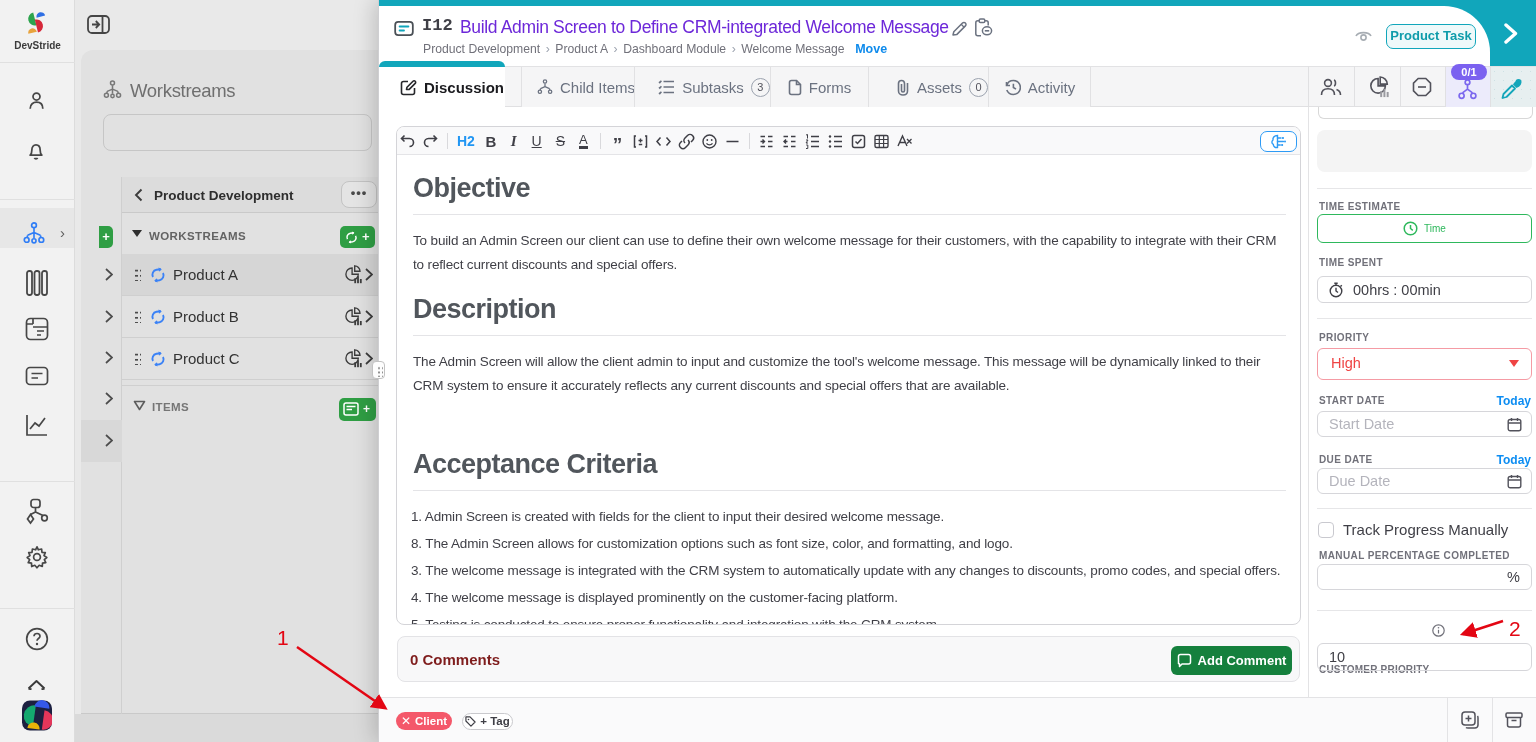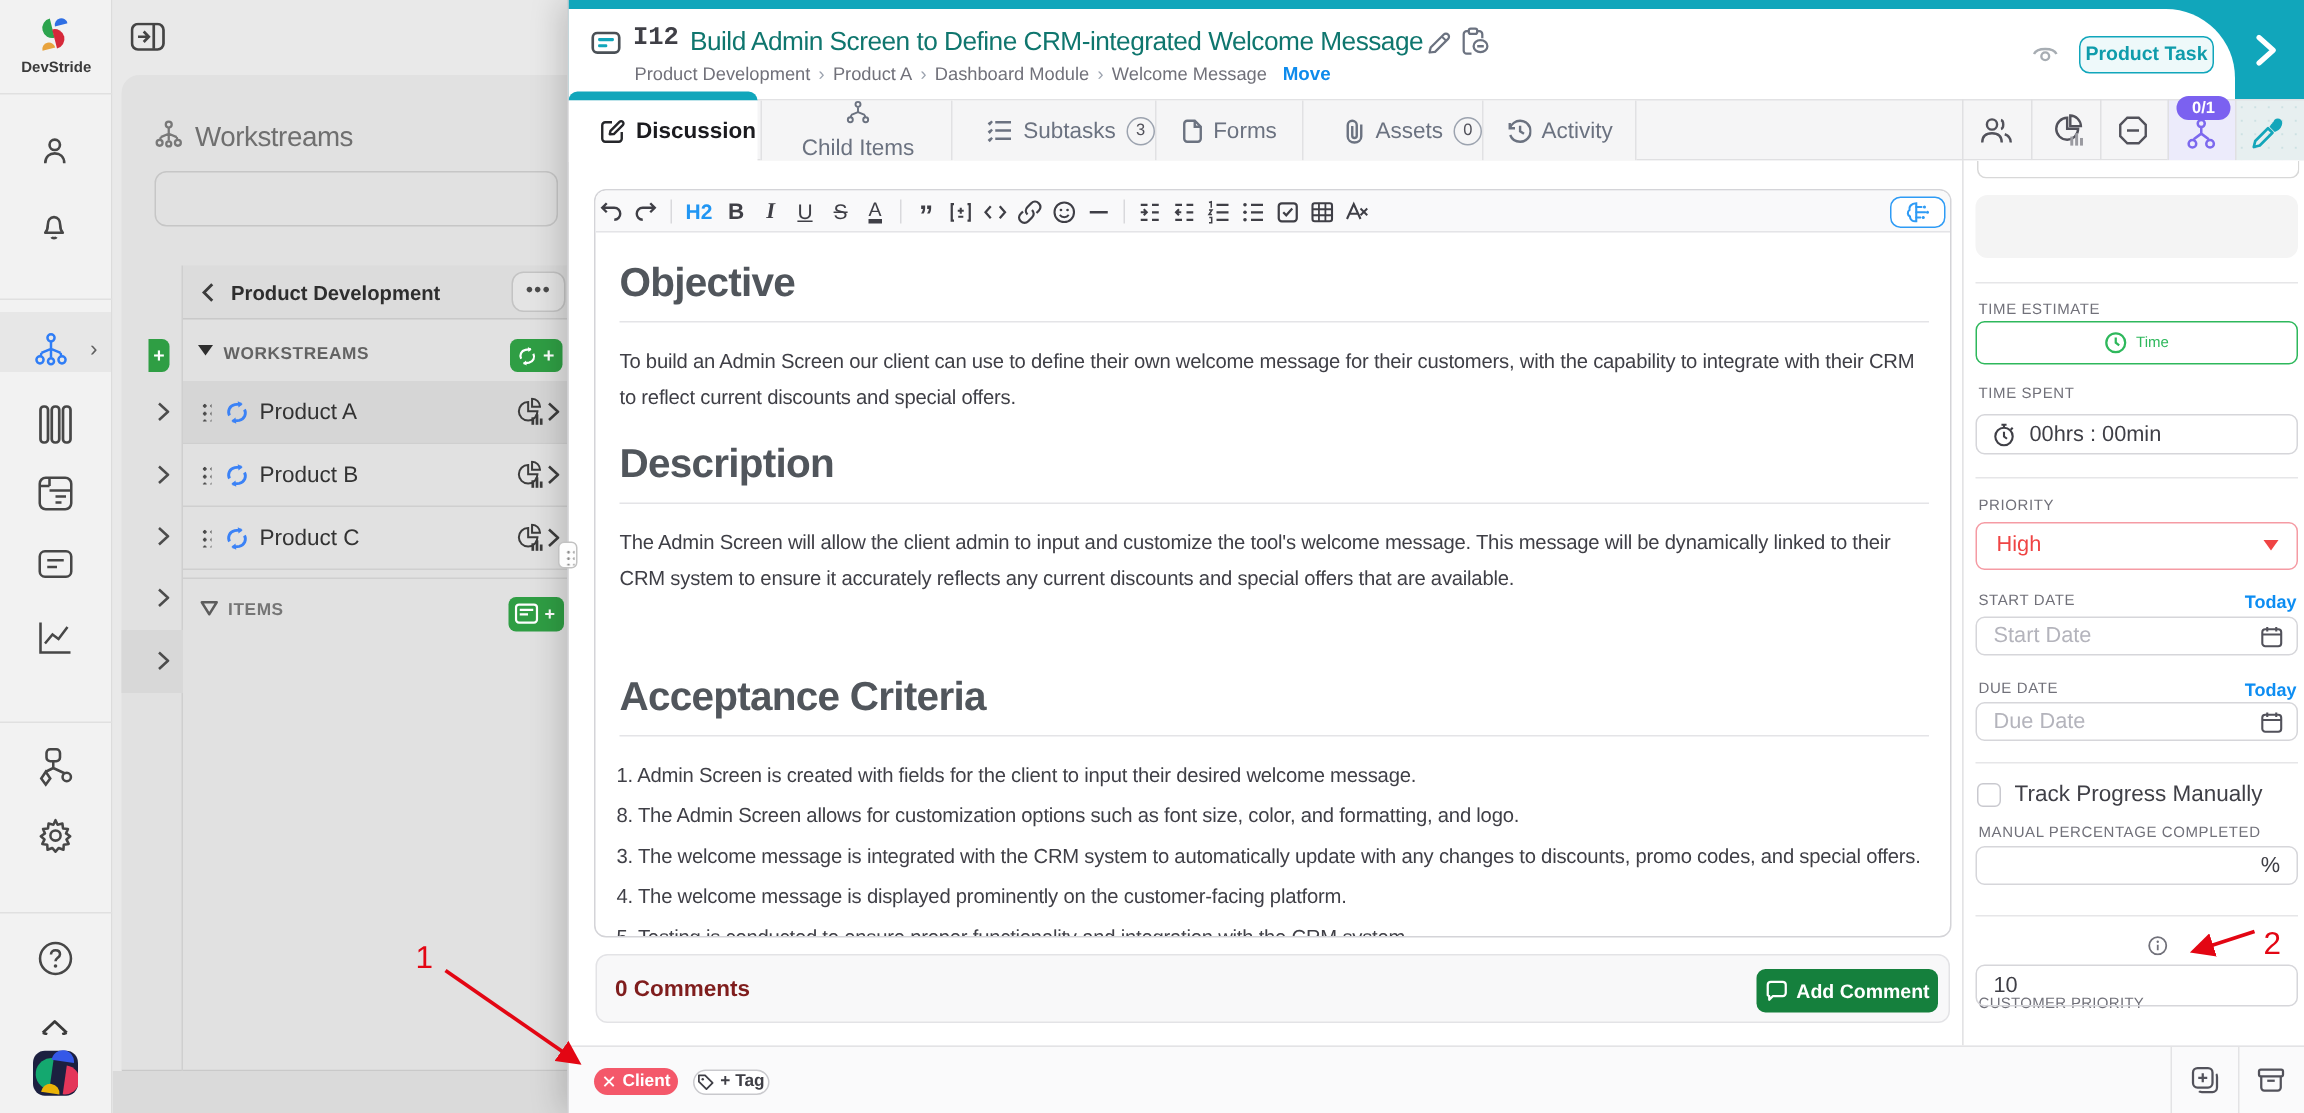--- a/index.html
+++ b/index.html
@@ -18,21 +18,21 @@
     display:flex; align-items:center; justify-content:center; gap:7px; font-size:15px; color:#6b7280; }
   .tab .badge { width:19px; height:19px; border:1px solid #9ca3af; border-radius:50%; font-size:11px;
     color:#52525b; display:flex; align-items:center; justify-content:center; }
   .h2 { left:0; font-size:27px; font-weight:bold; color:#51565c; letter-spacing:-0.5px; }
   .hr { left:0; width:873px; border-top:1px solid #e4e4e7; }
   .para { left:0; width:873px; font-size:13.5px; letter-spacing:-0.15px; line-height:23.5px; color:#3f3f46; white-space:nowrap; }
   .li { left:-2px; width:875px; font-size:13.5px; letter-spacing:-0.15px; line-height:23.5px; color:#3f3f46; white-space:nowrap; }
   .ti { width:17px; height:17px; margin:0 3px; flex:none; }
   .tsep { width:1px; height:16px; background:#d9d9dc; margin:0 5px; flex:none; }
   .sdiv { left:938px; width:215px; border-top:1px solid #e6e6e8; }
-  .slab { left:940px; font-size:10px; font-weight:normal; color:#71717a; letter-spacing:0.4px; }
+  .slab { left:940px; font-size:10px; font-weight:bold; color:#71717a; letter-spacing:0.4px; }
   .stoday { right:5px; font-size:12px; font-weight:bold; color:#0d8df2; }
 </style>
 </head>
 <body>
 
 <div class="abs" id="rail" style="left:0;top:0;width:75px;height:742px;background:#f2f2f2;border-right:1px solid #dcdcdc;">
   <div class="abs" style="left:0;top:62px;width:75px;border-top:1px solid #e0e0e0"></div>
   <div class="abs" style="left:0;top:199px;width:75px;border-top:1px solid #e0e0e0"></div>
   <div class="abs" style="left:0;top:481px;width:75px;border-top:1px solid #e0e0e0"></div>
   <div class="abs" style="left:0;top:608px;width:75px;border-top:1px solid #e0e0e0"></div>
@@ -254,21 +254,21 @@
   <div class="abs" style="left:0;top:0;width:1157px;height:66px;background:#11a6bb;"></div>
 
   <div class="abs" style="left:0;top:6px;width:1111px;height:60px;background:#ffffff;border-top-right-radius:46px;"></div>
 
   <svg class="abs" style="left:15px;top:21px" width="20" height="15" viewBox="0 0 22 17">
     <rect x="1" y="1" width="20" height="15" rx="3.5" fill="none" stroke="#4a5056" stroke-width="2"></rect>
     <rect x="5" y="5" width="12" height="2.3" rx="1" fill="#11a6bb"></rect>
     <rect x="5" y="9.6" width="7" height="2.3" rx="1" fill="#11a6bb"></rect>
   </svg>
   <div class="abs" style="left:43px;top:16px;font-family:'Liberation Mono',monospace;font-size:17px;font-weight:bold;color:#3f3f46;">I12</div>
-  <div class="abs" style="left:81px;top:16.5px;font-size:17.5px;letter-spacing:-0.35px;font-weight:500;color:#0f766e;white-space:nowrap;">Build Admin Screen to Define CRM-integrated Welcome Message</div>
+  <div class="abs" style="left:81px;top:16.5px;font-size:17.5px;letter-spacing:-0.35px;font-weight:500;color:#6d28d9;white-space:nowrap;">Build Admin Screen to Define CRM-integrated Welcome Message</div>
   <svg class="abs" style="left:572px;top:20px" width="17" height="17" viewBox="0 0 17 17" fill="none" stroke="#6b7280" stroke-width="1.5">
     <path d="M2 15 L2.8 11.7 L11.5 3 C12.3 2.2 13.6 2.2 14.4 3 C15.2 3.8 15.2 5.1 14.4 5.9 L5.7 14.6 L2 15 Z" stroke-linejoin="round"></path>
     <path d="M10.2 4.3 L13.1 7.2" stroke-width="1.3"></path>
   </svg>
   <svg class="abs" style="left:595px;top:18px" width="19" height="20" viewBox="0 0 19 20" fill="none" stroke="#6b7280" stroke-width="1.5">
     <path d="M5.5 2.8 L3.8 2.8 C2.7 2.8 1.8 3.7 1.8 4.8 L1.8 15.8 C1.8 16.9 2.7 17.8 3.8 17.8 L7 17.8 M10.5 2.8 L12.2 2.8 C13.3 2.8 14.2 3.7 14.2 4.8 L14.2 7.5"></path>
     <rect x="5.2" y="1" width="5.6" height="3.6" rx="1.3"></rect>
     <ellipse cx="13" cy="12.8" rx="4.6" ry="4"></ellipse>
     <path d="M10.8 12.8 L15.2 12.8" stroke-width="1.6"></path>
   </svg>
@@ -287,21 +287,21 @@
 
   <div class="abs" id="tabrow" style="left:0;top:66px;width:1157px;height:41px;background:#f5f5f6;border-top:1px solid #e2e2e4;border-bottom:1px solid #e0e0e2;"></div>
 
   <div class="abs" style="left:0;top:61px;width:126px;height:6px;background:#11a6bb;border-radius:6px 6px 0 0;"></div>
   <div class="abs" style="left:0;top:67px;width:126px;height:41px;background:#fff;"></div>
   <svg class="abs" style="left:21px;top:79px" width="17" height="17" viewBox="0 0 17 17" fill="none" stroke="#26272b" stroke-width="1.6">
     <path d="M14.5 9 L14.5 13.5 C14.5 14.6 13.6 15.5 12.5 15.5 L3.5 15.5 C2.4 15.5 1.5 14.6 1.5 13.5 L1.5 4.5 C1.5 3.4 2.4 2.5 3.5 2.5 L8 2.5"></path>
     <path d="M6.5 10.5 L7 8.2 L13 2.2 C13.6 1.6 14.6 1.6 15.2 2.2 C15.8 2.8 15.8 3.8 15.2 4.4 L9.2 10.4 L6.5 10.5 Z" stroke-linejoin="round"></path>
   </svg>
   <div class="abs" style="left:45px;top:79px;font-size:15px;font-weight:bold;color:#1b1b1f;">Discussion</div>
-  <div class="tab" style="left:128px;width:129px;flex-direction:column;">
+  <div class="tab" style="left:142px;width:129px;">
       <svg width="16" height="16" viewBox="0 0 24 25" fill="none" stroke="#6b7280" stroke-width="2">
         <circle cx="12" cy="4" r="2.6"></circle>
         <circle cx="4" cy="20" r="2.6"></circle>
         <circle cx="20" cy="20" r="2.6"></circle>
         <path d="M12 7 L12 12 M12 12 L5 15 M12 12 L19 15 M5 15 L4.5 17.5 M19 15 L19.5 17.5"></path>
       </svg>
       <span>Child Items</span>
     </div>
   <div class="tab" style="left:255px;width:136px;padding-left:23px;">
       <svg width="17" height="16" viewBox="0 0 17 16" fill="none" stroke="#6b7280" stroke-width="1.6">

